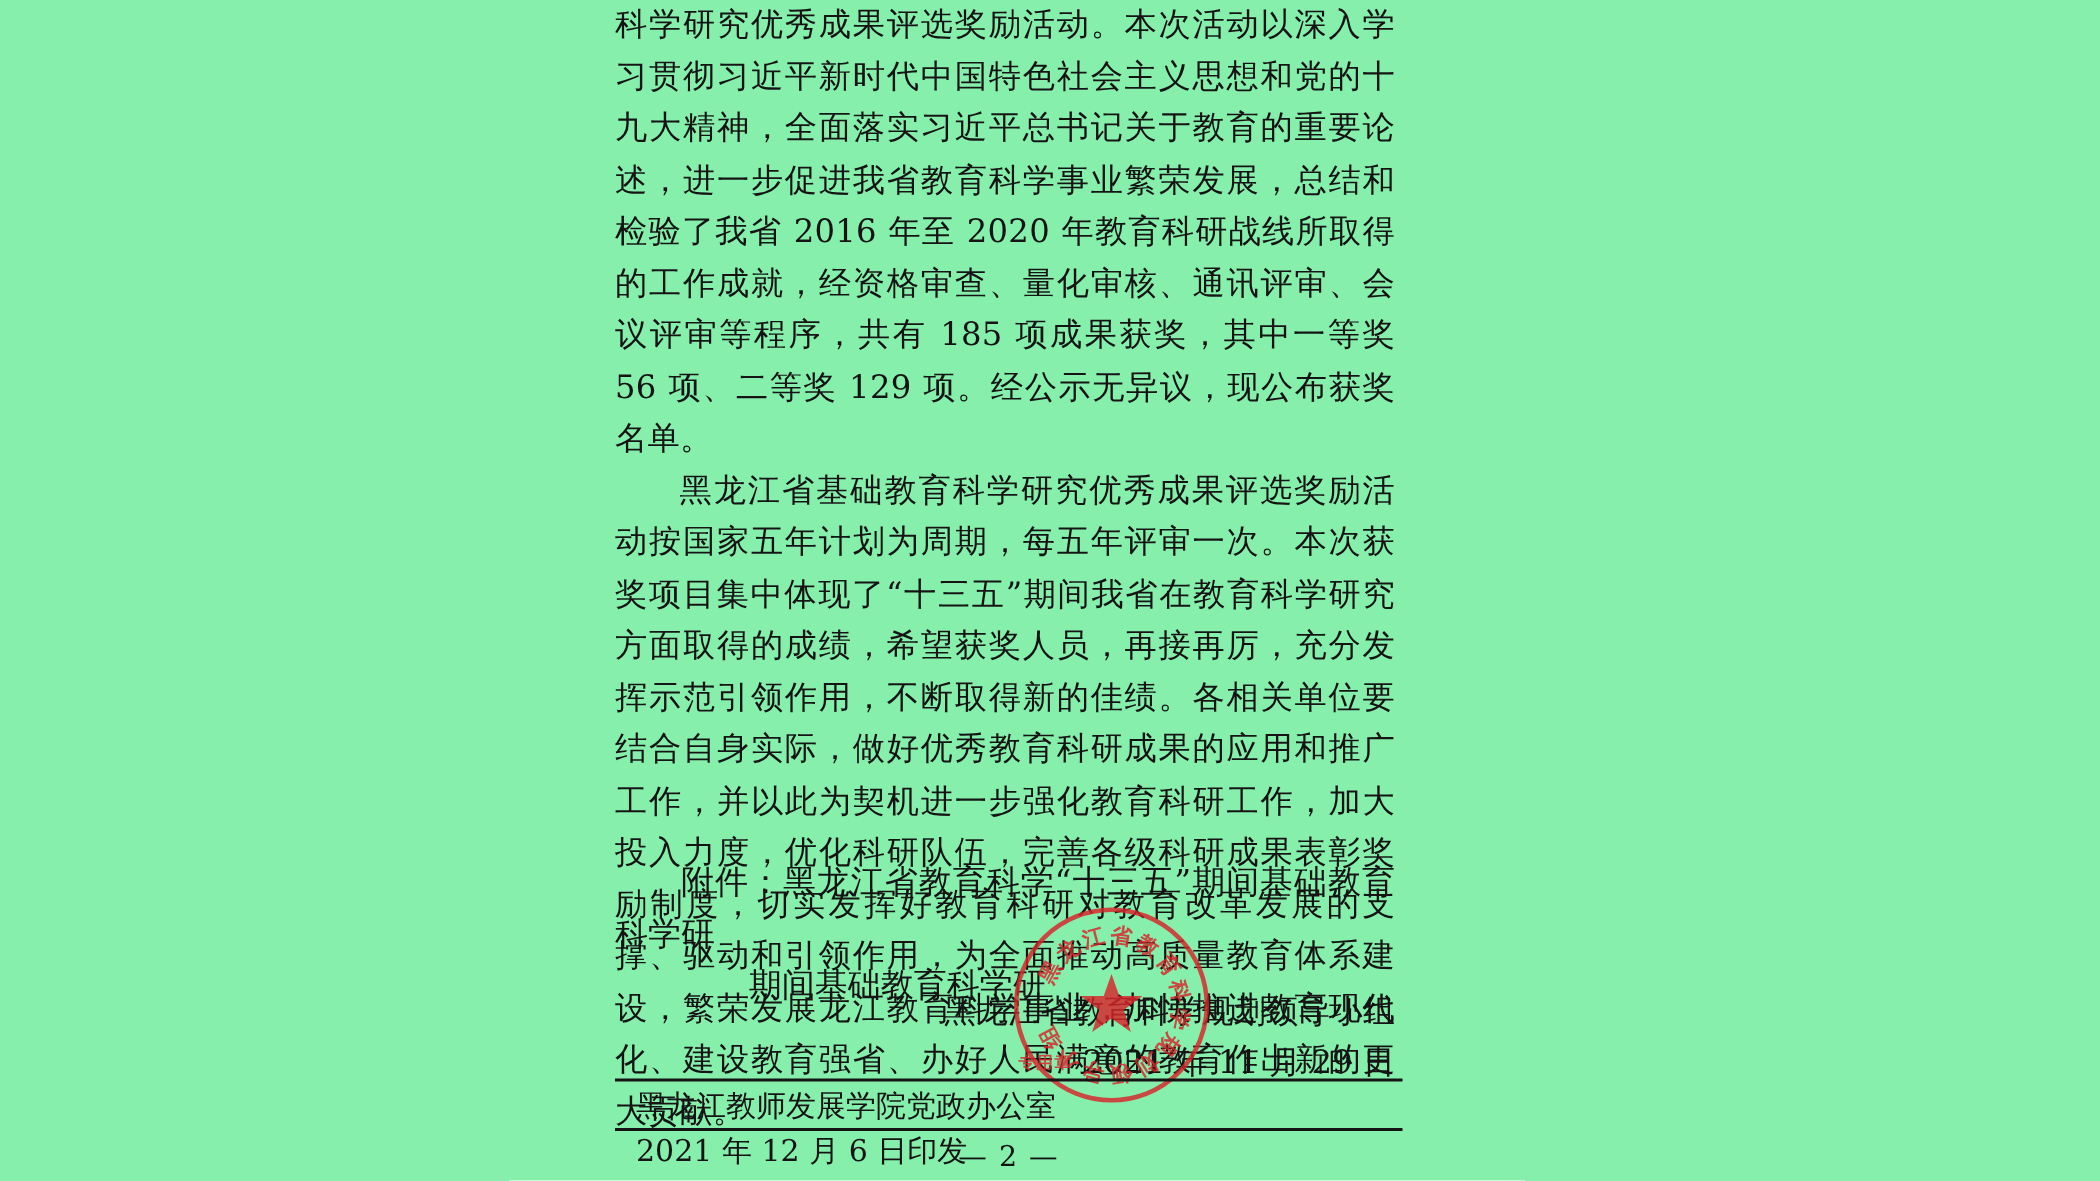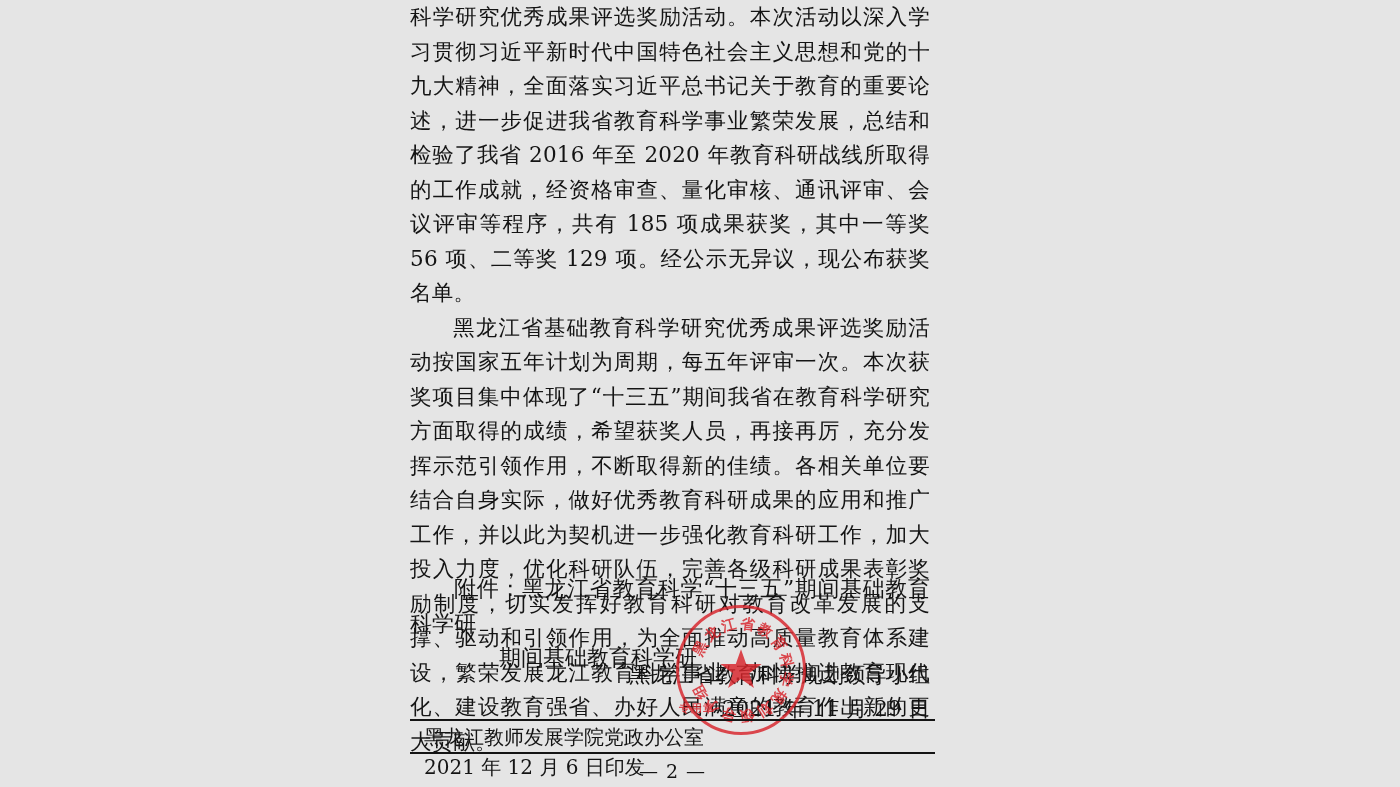--- a/index.html
+++ b/index.html
@@ -15,21 +15,21 @@
     font-family: "DejaVu Serif", "Liberation Serif", serif;
     color: #1a1a1a;
   }
 
   #page {
     position: absolute;
     left: 0;
     top: 0;
     width: 1400px;
     height: 787px;
-    background: #e5e5e5;
+    background: #86efac;
   }
 
   
   .doc-column {
     position: absolute;
     left: 410px;
     top: 0px;
     width: 520px;
   }
 

